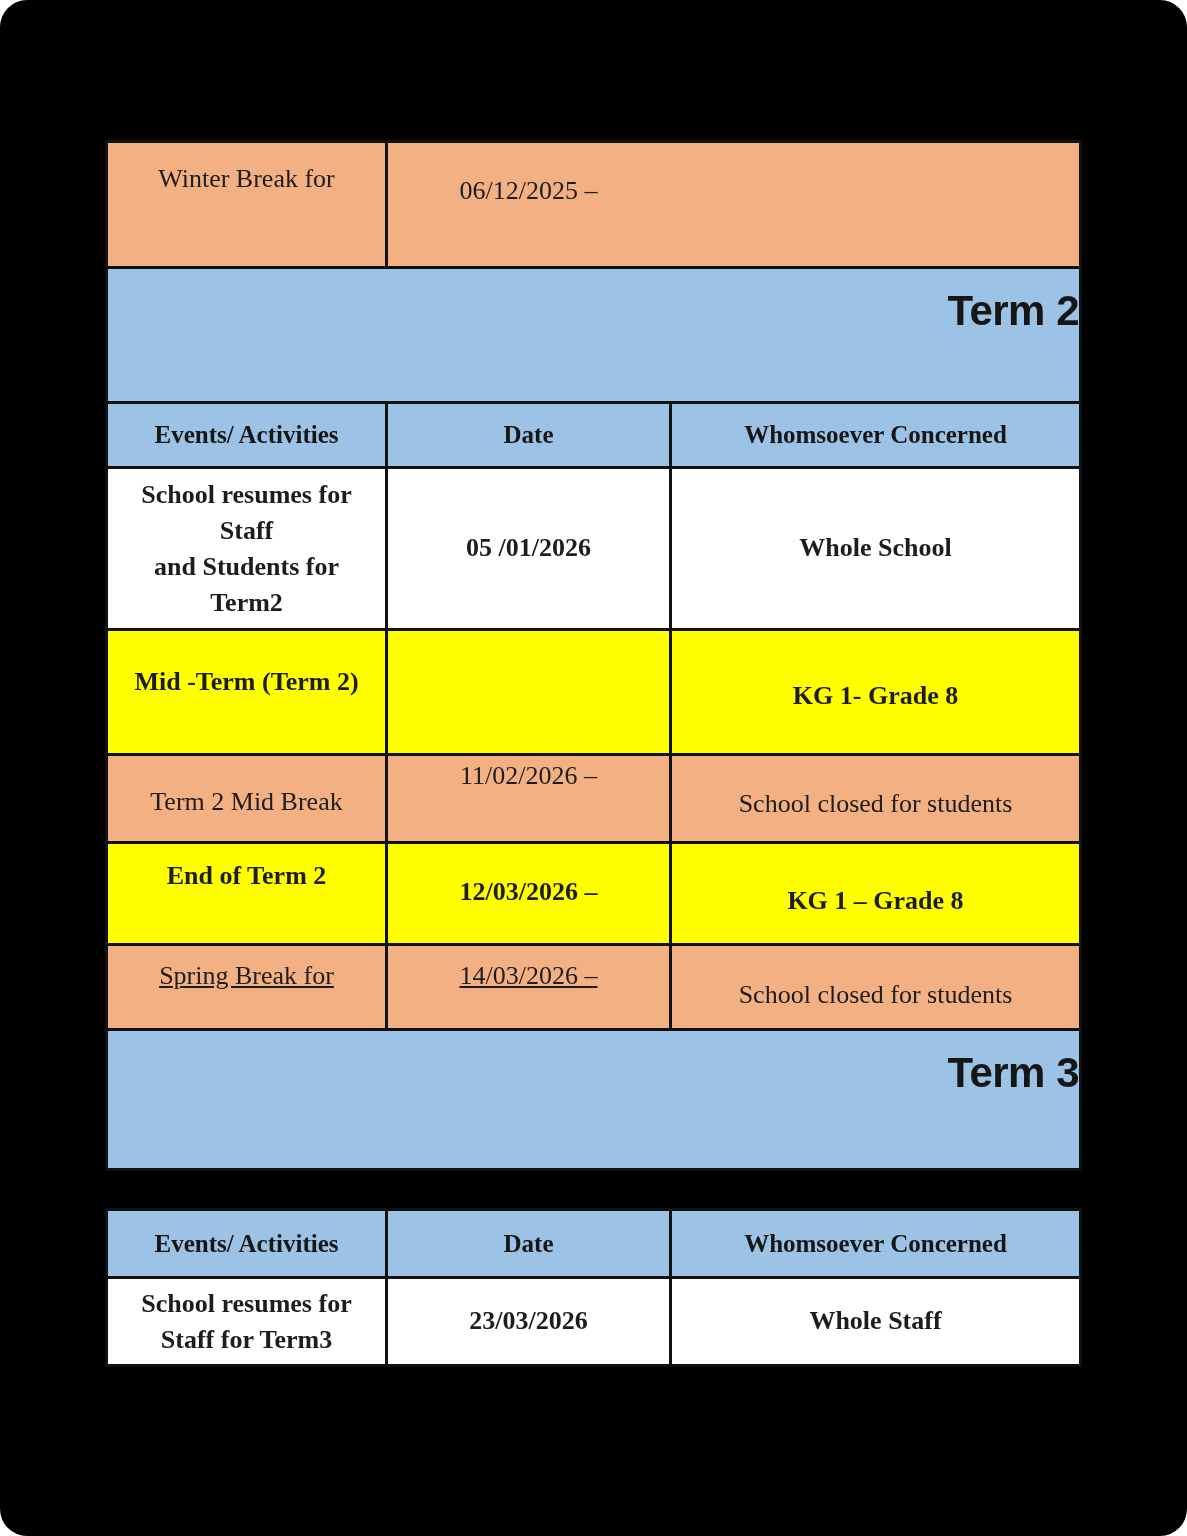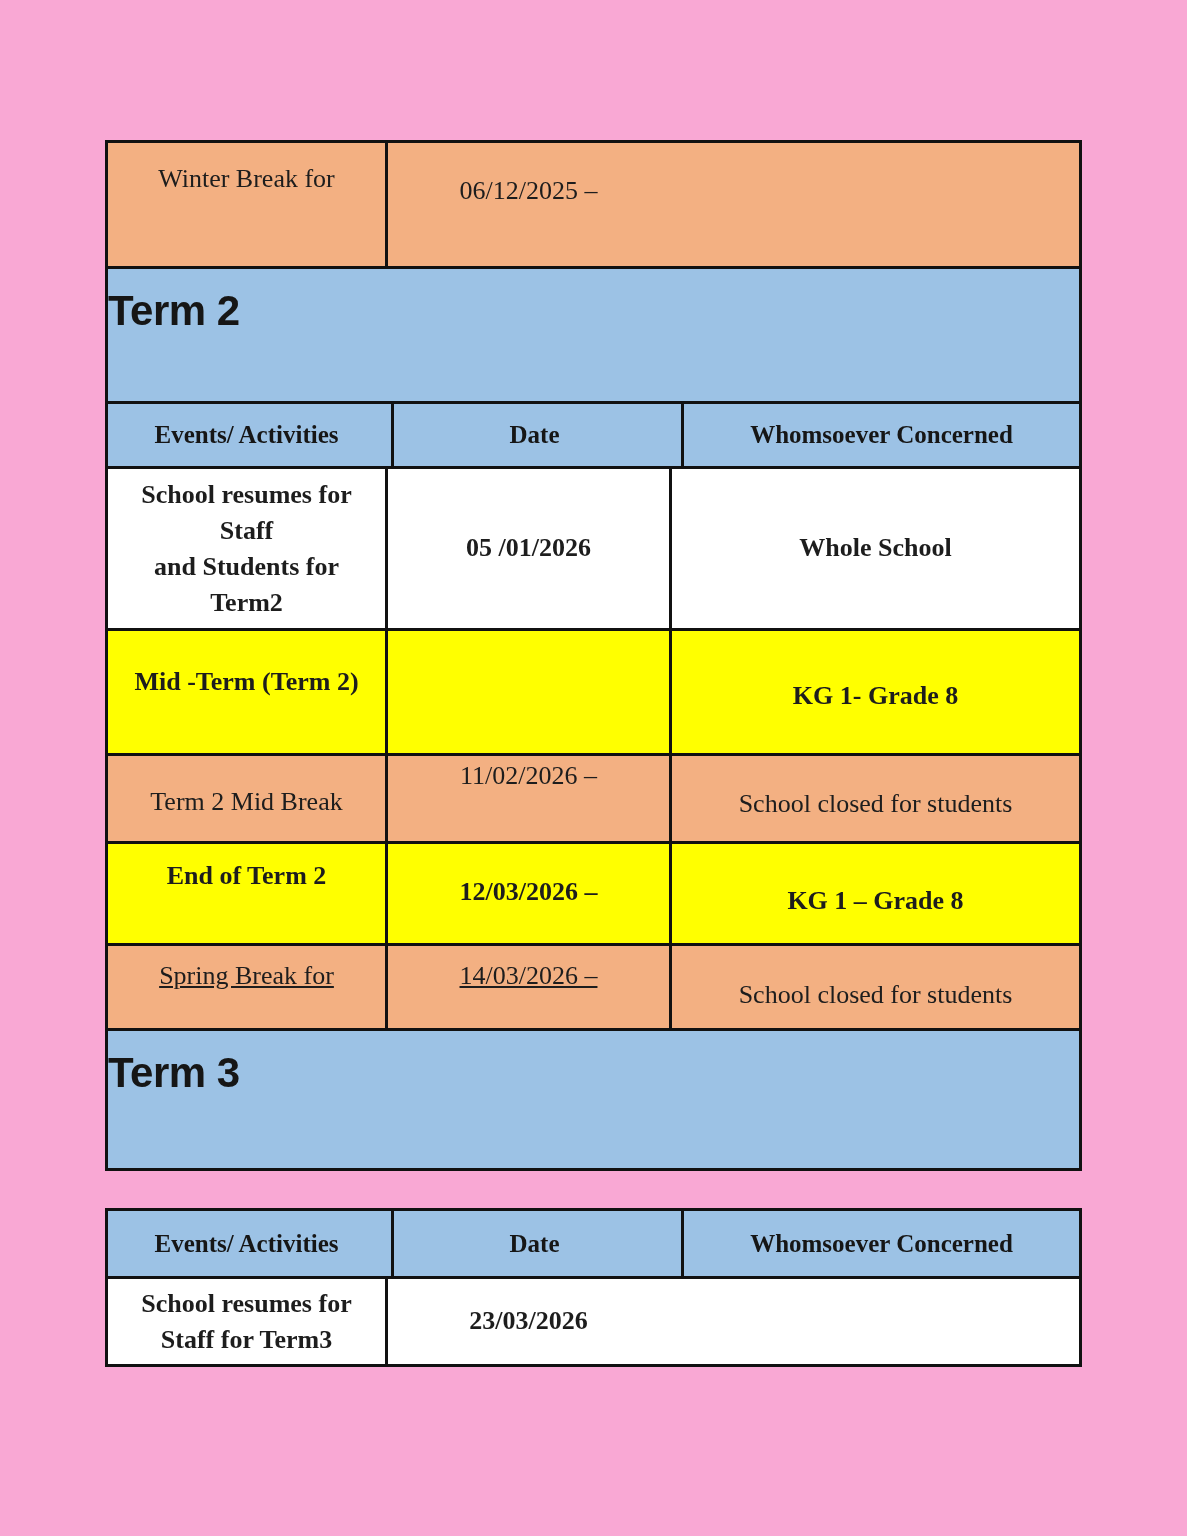--- a/index.html
+++ b/index.html
@@ -2,21 +2,21 @@
 <html><head>
 <meta charset="utf-8">
 <style>
   * { box-sizing: border-box; margin: 0; padding: 0; }
   html, body { width: 1187px; height: 1536px; background: #ffffff; }
   body {
     font-family: "Liberation Serif", serif;
     color: #1d1d1d;
     position: relative;
   }
-  .sheet { position: absolute; left: 0; top: 0; width: 1187px; height: 1536px; background: #f9a8d4; }
+  .sheet { position: absolute; left: 0; top: 0; width: 1187px; height: 1536px; background: #000000; border-radius: 27px; }
 
   .tbl {
     position: absolute;
     left: 105px;
     width: 977px;
     border: 3px solid #111111;
   }
   .tbl-main { top: 140px; }
   .tbl-term3 { top: 1208px; }
 
@@ -33,39 +33,39 @@
     text-align: center;
     font-size: 26px;
     line-height: 1.25;
     padding: 4px 8px;
   }
   .cell + .cell { border-left: 3px solid #111111; }
 
   
   .r-carry   { height: 123px; }
   .banner-t2 { height: 135px; }
-  .r-head    { height: 65px; gap: 6px;  }
+  .r-head    { height: 65px;  }
   .r-resume  { height: 162px; }
   .r-midterm { height: 125px; }
   .r-midbrk  { height: 88px;  }
   .r-endterm { height: 102px; }
   .r-spring  { height: 85px;  }
   .banner-t3 { height: 140px; }
   .r-resume3 { height: 88px;  }
 
   
   .bg-orange { background: #f3b082; }
   .bg-blue   { background: #9cc2e5; }
   .bg-yellow { background: #ffff00; font-weight: bold; }
   .bg-white  { background: #ffffff; font-weight: bold; }
 
   
   .banner {
     display: block;
-    text-align: left;
+    text-align: right;
   }
   .banner-title {
     font-family: "Liberation Sans", sans-serif;
     font-weight: bold;
     font-size: 42px;
     letter-spacing: -0.5px;
     padding-top: 18px;
     color: #161616;
   }
 
@@ -194,17 +194,20 @@
     </div>
 
     <div class="row r-resume3 bg-white">
       <div class="cell prelines">
         <span>School resumes for
 Staff for Term3</span>
       </div>
       <div class="cell">
         <span>23/03/2026</span>
       </div>
+      <div class="cell">
+        <span>Whole Staff</span>
+      </div>
     </div>
 
   </div>
 
 </div>
 
 </body></html>

